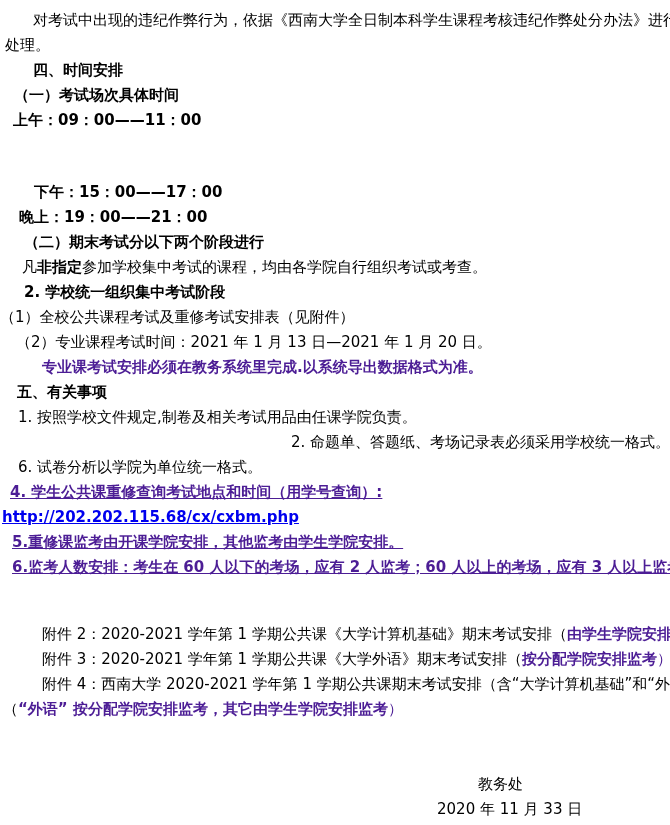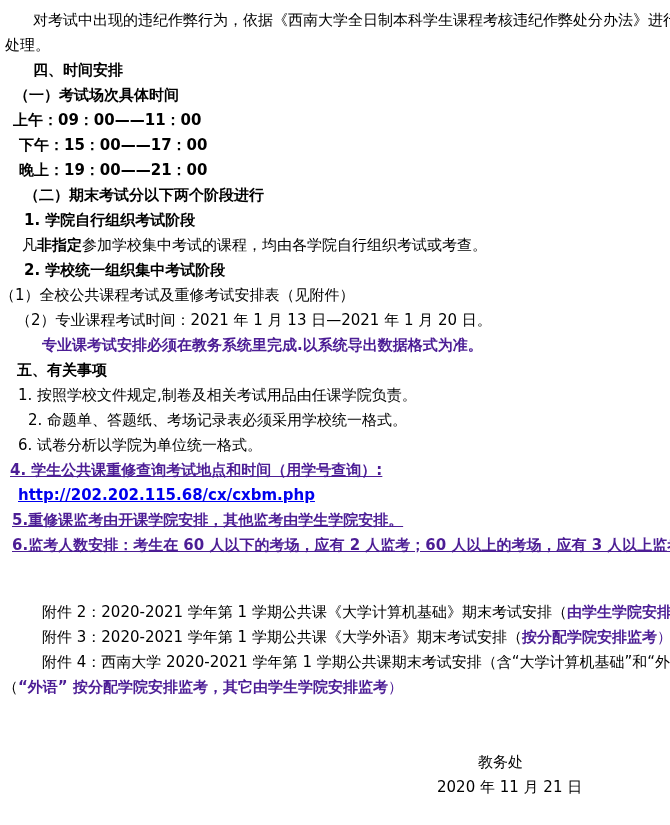--- a/index.html
+++ b/index.html
@@ -21,39 +21,38 @@
 </head>
 <body>
 
 <div class="doc">
   <div>
       <div class="line" style="padding-left: 33px;"><span>对考试中出现的违纪作弊行为，依据《西南大学全日制本科学生课程考核违纪作弊处分办法》进行</span></div>
       <div class="line" style="padding-left: 5px;"><span>处理。</span></div>
       <div class="line" style="padding-left: 33px;"><span class="b">四、时间安排</span></div>
       <div class="line" style="padding-left: 14px;"><span class="b">（一）考试场次具体时间</span></div>
       <div class="line" style="padding-left: 13px;"><span class="b">上午：09：00——11：00</span></div>
-      <div class="line" style="padding-left: 19px;"><span class="b">下午：15：00——17：00</span></div>
+      <div class="line" style="padding-left: 34px; margin-top: 47px;"><span class="b">下午：15：00——17：00</span></div>
       <div class="line" style="padding-left: 19px;"><span class="b">晚上：19：00——21：00</span></div>
       <div class="line" style="padding-left: 24px;"><span class="b">（二）期末考试分以下两个阶段进行</span></div>
-      <div class="line" style="padding-left: 24px;"><span class="b">1. 学院自行组织考试阶段</span></div>
       <div class="line" style="padding-left: 22px;"><span>凡</span><span class="b">非指定</span><span>参加学校集中考试的课程，均由各学院自行组织考试或考查。</span></div>
       <div class="line" style="padding-left: 24px;"><span class="b">2. 学校统一组织集中考试阶段</span></div>
       <div class="line" style=""><span>（1）全校公共课程考试及重修考试安排表（见附件）</span></div>
       <div class="line" style="padding-left: 16px;"><span>（2）专业课程考试时间：2021 年 1 月 13 日—2021 年 1 月 20 日。</span></div>
       <div class="line" style="padding-left: 42px;"><span class="b blue">专业课考试安排必须在教务系统里完成.以系统导出数据格式为准。</span></div>
       <div class="line" style="padding-left: 17px;"><span class="b">五、有关事项</span></div>
       <div class="line" style="padding-left: 18px;"><span>1. 按照学校文件规定,制卷及相关考试用品由任课学院负责。</span></div>
-      <div class="line" style="padding-left: 28px;"><span>2. 命题单、答题纸、考场记录表必须采用学校统一格式。</span></div>
+      <div class="line" style="padding-left: 6px; text-align: right;"><span>2. 命题单、答题纸、考场记录表必须采用学校统一格式。</span></div>
       <div class="line" style="padding-left: 18px;"><span>6. 试卷分析以学院为单位统一格式。</span></div>
       <div class="line" style="padding-left: 10px;"><span class="b blue u">4. 学生公共课重修查询考试地点和时间（用学号查询）: </span></div>
-      <div class="line" style="padding-left: 18px;"><a class="link">http://202.202.115.68/cx/cxbm.php</a></div>
+      <div class="line" style="padding-left: 2px;"><a class="link">http://202.202.115.68/cx/cxbm.php</a></div>
       <div class="line" style="padding-left: 12px;"><span class="b blue u">5.重修课监考由开课学院安排，其他监考由学生学院安排。 </span></div>
       <div class="line" style="padding-left: 12px;"><span class="b blue u">6.监考人数安排：考生在 60 人以下的考场，应有 2 人监考；60 人以上的考场，应有 3 人以上监考。</span></div>
       <div class="spacer" style="height: 42px;"></div>
       <div class="line" style="padding-left: 42px;"><span>附件 2：2020-2021 学年第 1 学期公共课《大学计算机基础》期末考试安排（</span><span class="b blue">由学生学院安排监考</span></div>
       <div class="line" style="padding-left: 42px;"><span>附件 3：2020-2021 学年第 1 学期公共课《大学外语》期末考试安排（</span><span class="b blue">按分配学院安排监考</span><span class="blue">）</span></div>
       <div class="line" style="padding-left: 42px;"><span>附件 4：西南大学 2020-2021 学年第 1 学期公共课期末考试安排（含“大学计算机基础”和“外语”）</span></div>
       <div class="line" style="padding-left: 3px;"><span>（</span><span class="b blue">“外语” 按分配学院安排监考，其它由学生学院安排监考</span><span class="blue">）</span></div>
       <div class="spacer" style="height: 50px;"></div>
       <div class="line" style="padding-left: 478px;"><span>教务处</span></div>
-      <div class="line" style="padding-left: 437px;"><span>2020 年 11 月 21 日</span></div>
+      <div class="line" style="padding-left: 437px;"><span>2020 年 11 月 33 日</span></div>
     </div>
 </div>
 
 </body></html>

